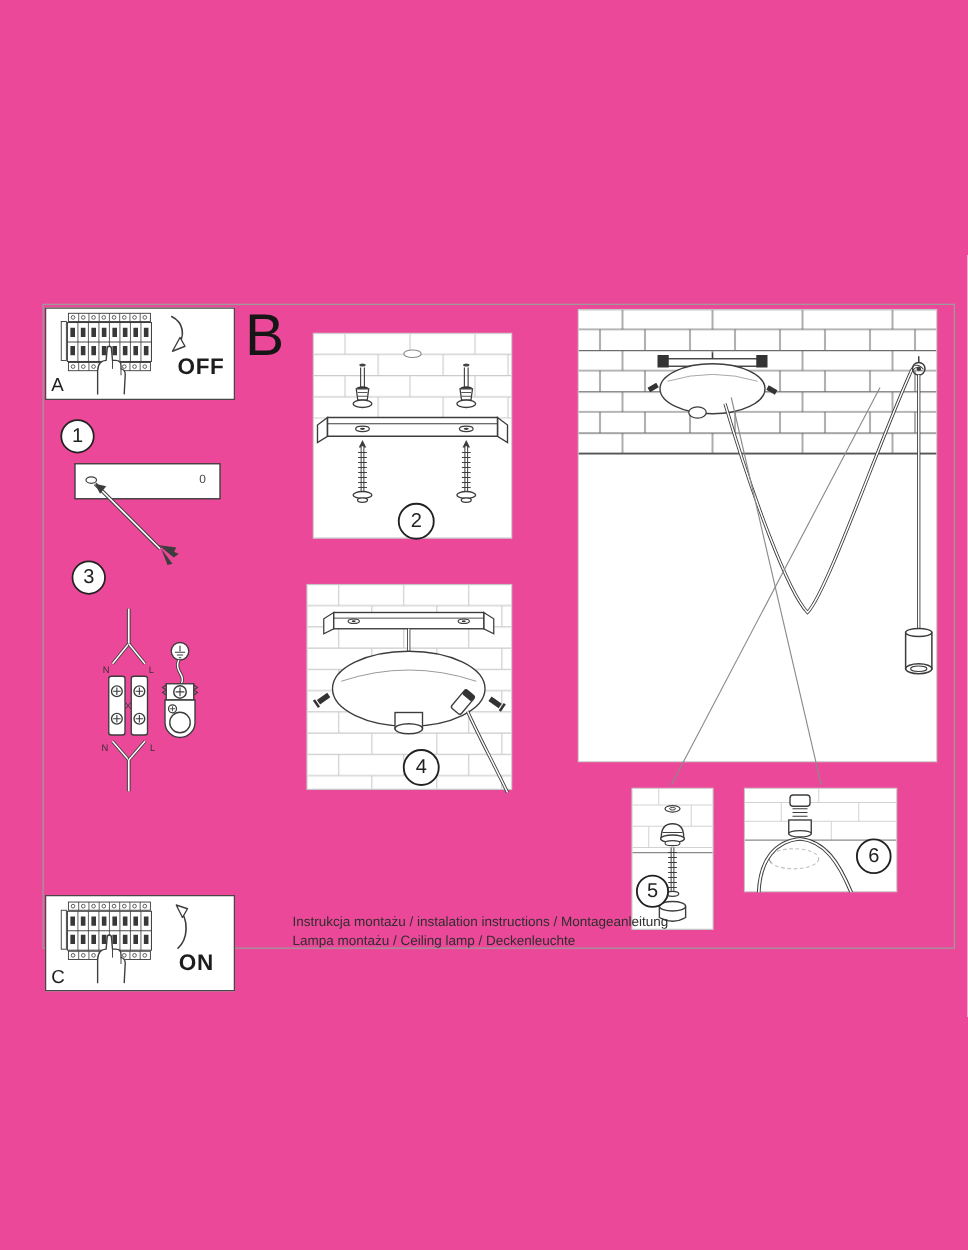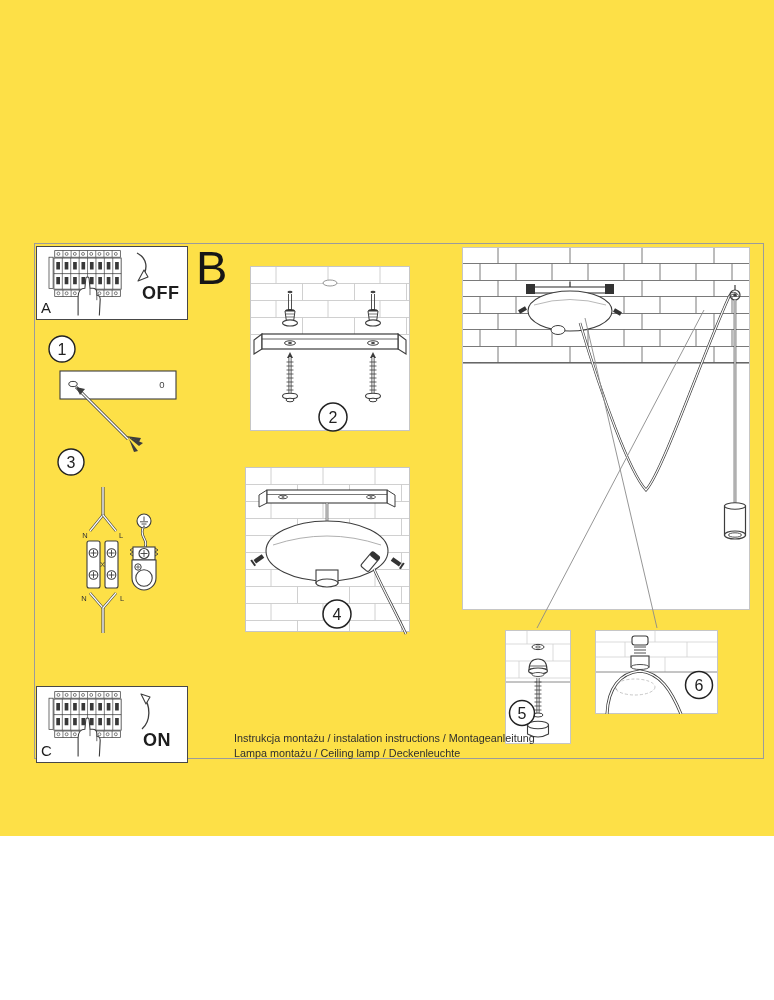--- a/index.html
+++ b/index.html
@@ -1,16 +1,16 @@
 <!DOCTYPE html>
 <html><head>
 <meta charset="utf-8">
 <style>
   html,body{margin:0;padding:0;background:#fff;}
-  .page{position:relative;width:774px;height:836px;background:#fde047;overflow:hidden;
+  .page{position:relative;width:774px;height:1000px;background:#ec4899;overflow:hidden;
         font-family:"Liberation Sans",sans-serif;}
   .abs{position:absolute;box-sizing:border-box;}
   .frame{border:1px solid #9b9b9b;}
   .switch-panel{border:1.6px solid #474747;background:#fff;}
   .section-letter{font-size:47px;font-weight:500;color:#161616;line-height:1;}
   .caption{color:#2e2e2e;font-size:10.8px;line-height:15px;margin-left:36px;}
   .caption p{margin:0;}
   svg{display:block;}
   svg text{font-family:"Liberation Sans",sans-serif;fill:#222;}
   .badge-num{font-size:16px;}
@@ -351,21 +351,21 @@
     <g>
       <path d="M12,84 C13,58 25,43 45,41 C65,43 76,60 86,84" stroke="#3d3d3d" stroke-width="3" fill="none"></path>
       <path d="M12,84 C13,58 25,43 45,41 C65,43 76,60 86,84" stroke="#fff" stroke-width="1.4" fill="none"></path>
     </g>
     <g>
       <circle cx="104" cy="55" r="13.5" fill="#fff" stroke="#222" stroke-width="1.5"></circle>
       <text class="badge-num" x="104" y="55" text-anchor="middle" dominant-baseline="central">6</text>
     </g>
   </svg>
 
-  <div class="abs switch-panel" style="left:36px;top:686px;width:152px;height:77px;">
+  <div class="abs switch-panel" style="left:36px;top:716px;width:152px;height:77px;">
     <svg width="149" height="74" viewBox="0 0 149 74">
       <use href="#breaker" transform="translate(12,3) scale(0.82)"></use>
       <use href="#hand" transform="translate(36,27) scale(0.85)"></use>
       <g>
         <path d="M105,42 C114,34 114,18 106,10" fill="none" stroke="#3d3d3d" stroke-width="1.3"></path>
         <path d="M104,7 L113,10 L109,17 Z" fill="#fff" stroke="#3d3d3d" stroke-width="1.1" stroke-linejoin="round"></path>
       </g>
       <text class="onoff" x="106" y="59">ON</text>
       <text class="corner" x="4" y="69">C</text>
     </svg>

